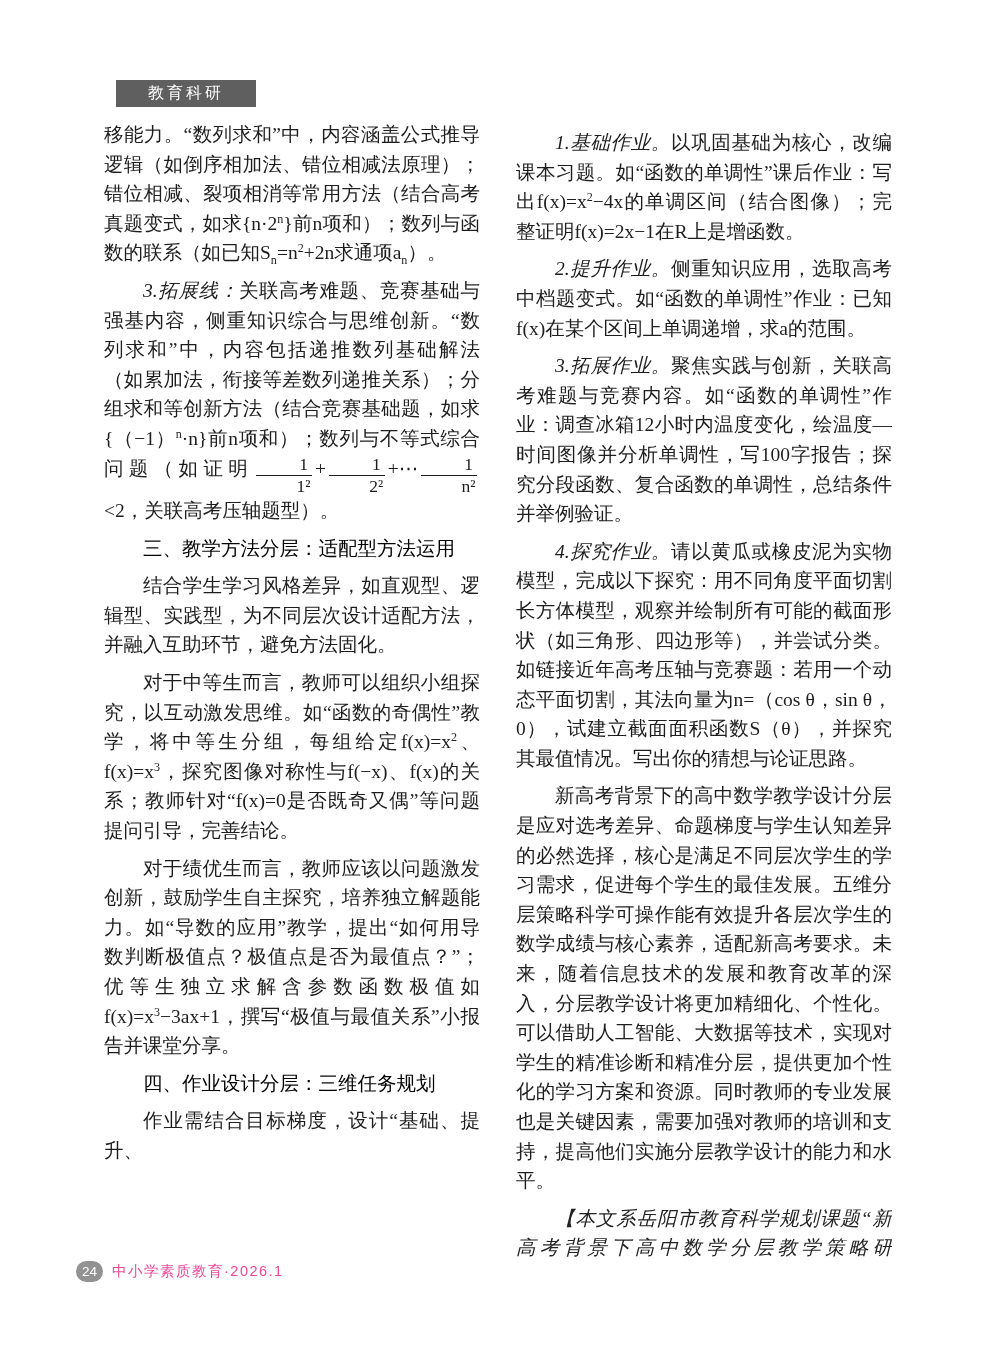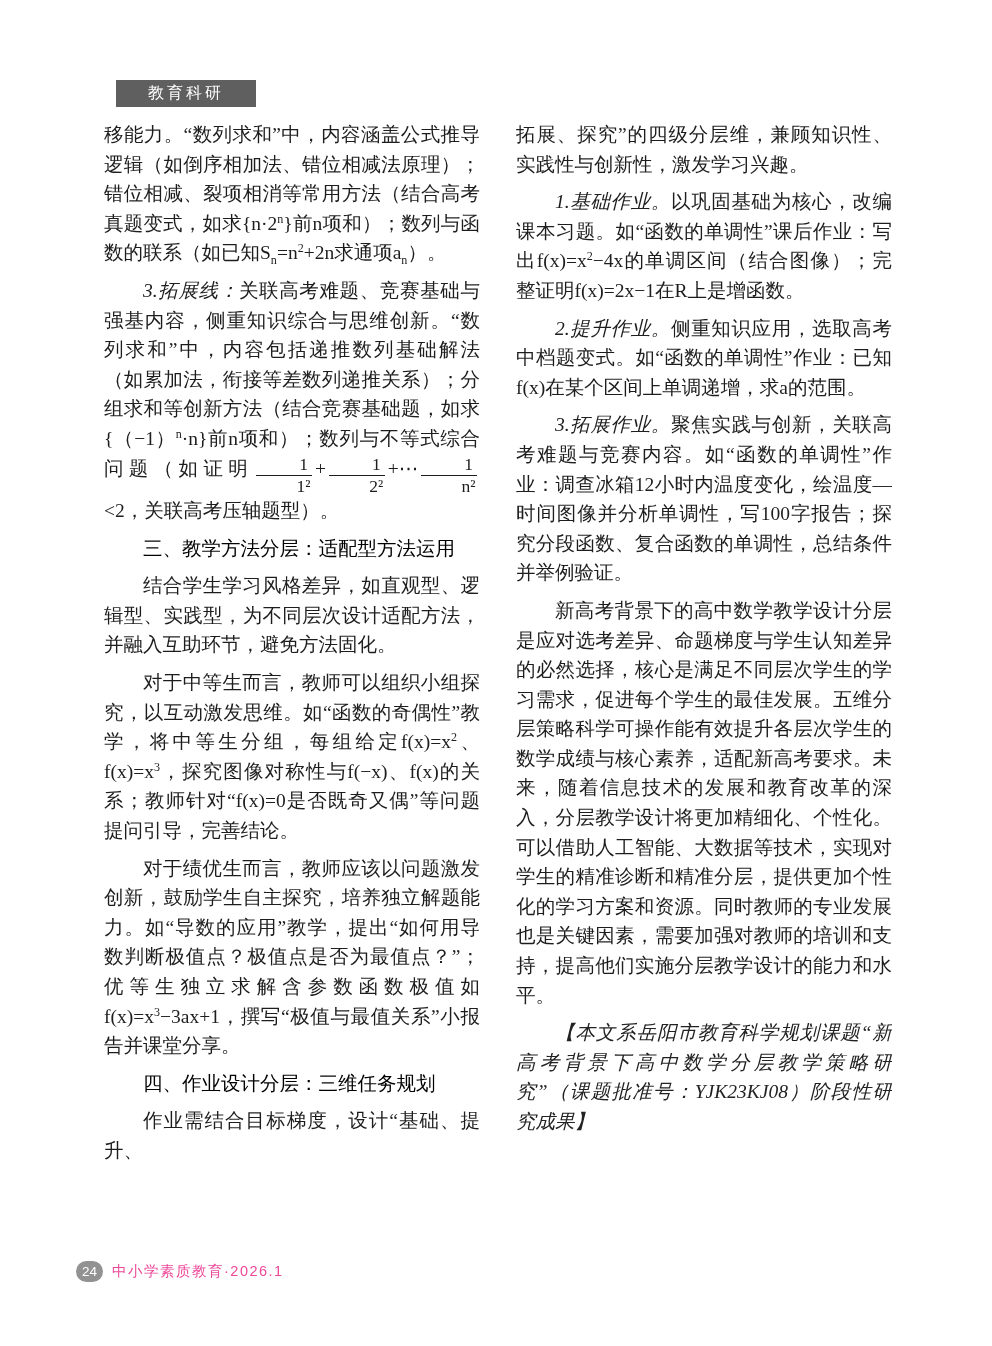--- a/index.html
+++ b/index.html
@@ -109,24 +109,24 @@
         <p class="para body">移能力。“数列求和”中，内容涵盖公式推导逻辑（如倒序相加法、错位相减法原理）；错位相减、裂项相消等常用方法（结合高考真题变式，如求{n·2<sup>n</sup>}前n项和）；数列与函数的联系（如已知S<sub>n</sub>=n<sup>2</sup>+2n求通项a<sub>n</sub>）。</p>
         <p class="para body indent"><i>3.拓展线：</i>关联高考难题、竞赛基础与强基内容，侧重知识综合与思维创新。“数列求和”中，内容包括递推数列基础解法（如累加法，衔接等差数列递推关系）；分组求和等创新方法（结合竞赛基础题，如求{（−1）<sup>n</sup>·n}前n项和）；数列与不等式综合问题（如证明<span class="frac"><span class="fn">1</span><span class="fd">1²</span></span>+<span class="frac"><span class="fn">1</span><span class="fd">2²</span></span>+⋯<span class="frac"><span class="fn">1</span><span class="fd">n²</span></span>&lt;2，关联高考压轴题型）。</p>
         <p class="para heading indent">三、教学方法分层：适配型方法运用</p>
         <p class="para body indent">结合学生学习风格差异，如直观型、逻辑型、实践型，为不同层次设计适配方法，并融入互助环节，避免方法固化。</p>
         <p class="para body indent">对于中等生而言，教师可以组织小组探究，以互动激发思维。如“函数的奇偶性”教学，将中等生分组，每组给定f(x)=x<sup>2</sup>、f(x)=x<sup>3</sup>，探究图像对称性与f(−x)、f(x)的关系；教师针对“f(x)=0是否既奇又偶”等问题提问引导，完善结论。</p>
         <p class="para body indent">对于绩优生而言，教师应该以问题激发创新，鼓励学生自主探究，培养独立解题能力。如“导数的应用”教学，提出“如何用导数判断极值点？极值点是否为最值点？”；优等生独立求解含参数函数极值如f(x)=x<sup>3</sup>−3ax+1，撰写“极值与最值关系”小报告并课堂分享。</p>
         <p class="para heading indent">四、作业设计分层：三维任务规划</p>
         <p class="para body indent">作业需结合目标梯度，设计“基础、提升、</p>
       </div>
     <div class="column">
-        <p class="para body">拓展、探究”的四级分层维，兼顾知识性、实践性与创新性，激发学习兴趣。</p>
         <p class="para body indent"><i>1.基础作业。</i>以巩固基础为核心，改编课本习题。如“函数的单调性”课后作业：写出f(x)=x<sup>2</sup>−4x的单调区间（结合图像）；完整证明f(x)=2x−1在R上是增函数。</p>
         <p class="para body indent"><i>2.提升作业。</i>侧重知识应用，选取高考中档题变式。如“函数的单调性”作业：已知f(x)在某个区间上单调递增，求a的范围。</p>
         <p class="para body indent"><i>3.拓展作业。</i>聚焦实践与创新，关联高考难题与竞赛内容。如“函数的单调性”作业：调查冰箱12小时内温度变化，绘温度—时间图像并分析单调性，写100字报告；探究分段函数、复合函数的单调性，总结条件并举例验证。</p>
+        <p class="para body indent"><i>4.探究作业。</i>请以黄瓜或橡皮泥为实物模型，完成以下探究：用不同角度平面切割长方体模型，观察并绘制所有可能的截面形状（如三角形、四边形等），并尝试分类。如链接近年高考压轴与竞赛题：若用一个动态平面切割，其法向量为n=（cos θ，sin θ，0），试建立截面面积函数S（θ），并探究其最值情况。写出你的猜想与论证思路。</p>
         <p class="para body indent">新高考背景下的高中数学教学设计分层是应对选考差异、命题梯度与学生认知差异的必然选择，核心是满足不同层次学生的学习需求，促进每个学生的最佳发展。五维分层策略科学可操作能有效提升各层次学生的数学成绩与核心素养，适配新高考要求。未来，随着信息技术的发展和教育改革的深入，分层教学设计将更加精细化、个性化。可以借助人工智能、大数据等技术，实现对学生的精准诊断和精准分层，提供更加个性化的学习方案和资源。同时教师的专业发展也是关键因素，需要加强对教师的培训和支持，提高他们实施分层教学设计的能力和水平。</p>
         <p class="para note indent">【本文系岳阳市教育科学规划课题“新高考背景下高中数学分层教学策略研究”（课题批准号：YJK23KJ08）阶段性研究成果】</p>
       </div>
   </div>
 
   <div class="page-footer">
     <span class="page-num-badge">24</span>
     <span class="journal-title">中小学素质教育·2026.1</span>
   </div>
 

